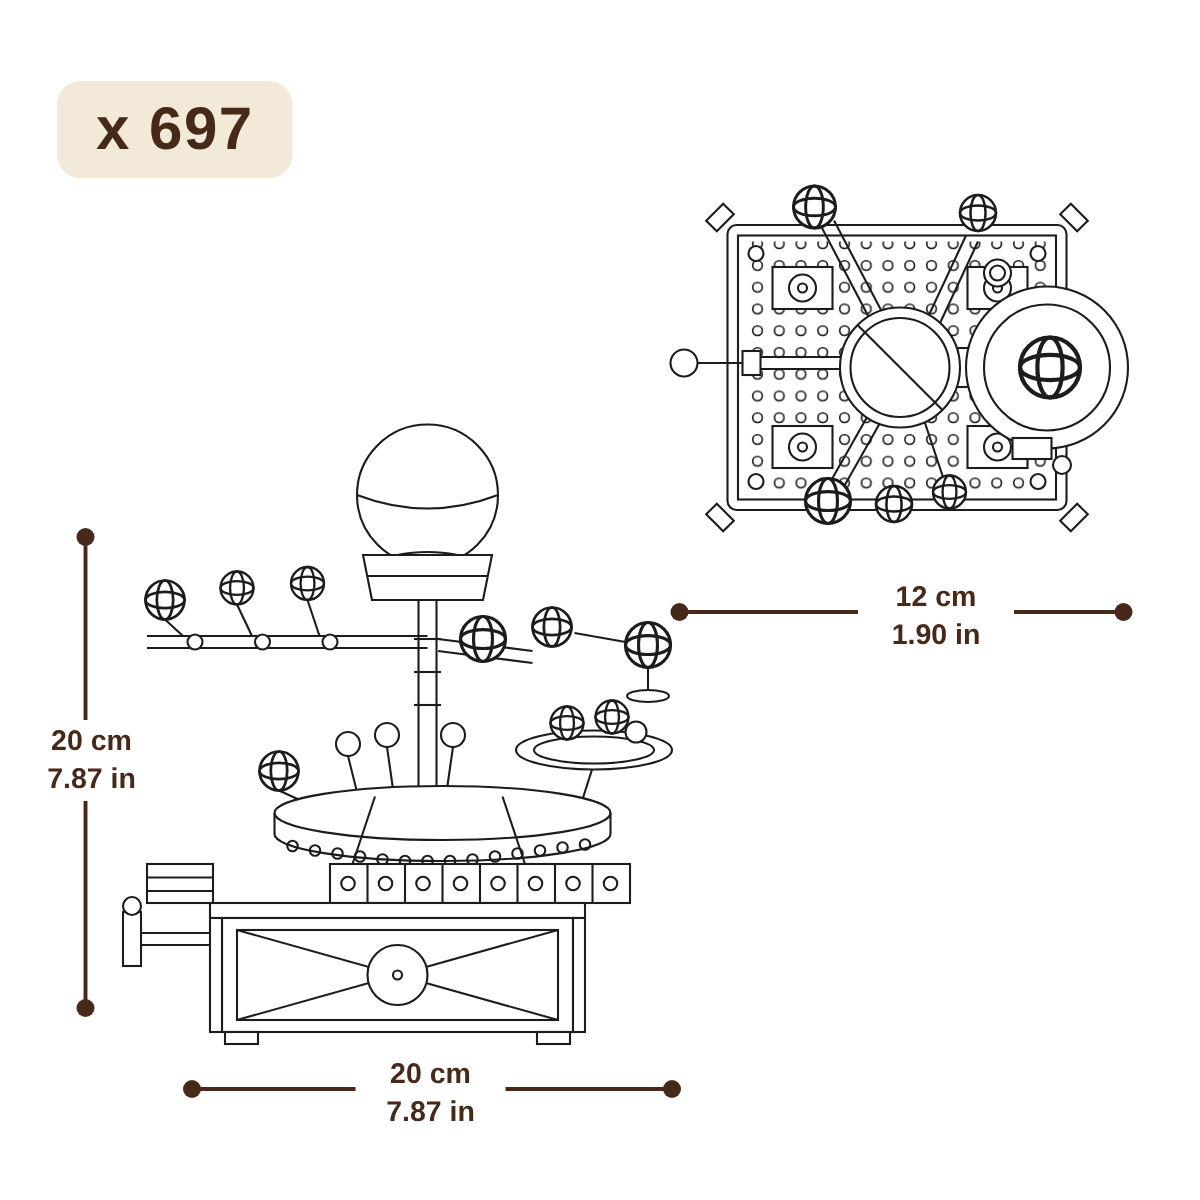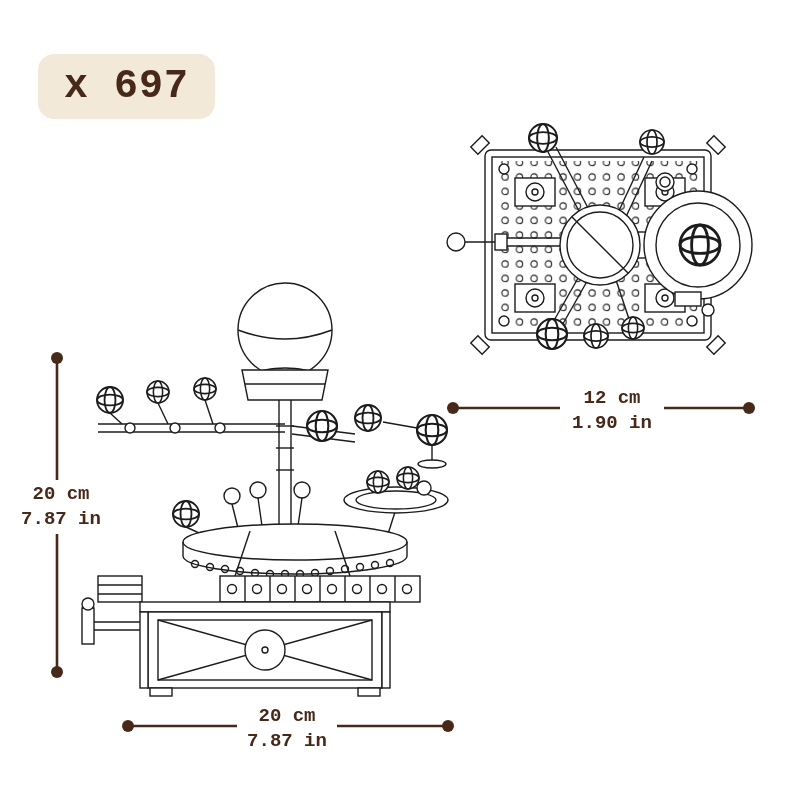--- a/index.html
+++ b/index.html
@@ -1,17 +1,17 @@
 <!DOCTYPE html>
 <html><head>
 <meta charset="utf-8">
 <style>
   html,body{margin:0;padding:0;background:#ffffff;}
   .canvas{position:relative;width:800px;height:800px;background:#ffffff;overflow:hidden;
-          font-family:Liberation Mono, monospace;}
+          font-family:Liberation Sans, sans-serif;}
   .badge{position:absolute;left:38px;top:54px;background:#f3e9d8;border-radius:16px;
          padding:10px 26px;}
   .badge span{font-size:40px;font-weight:800;color:#47291a;letter-spacing:1px;}
   .dimline{position:absolute;}
   .dim-label{position:absolute;background:#ffffff;text-align:center;color:#47291a;
              font-weight:700;font-size:19px;line-height:1.32;padding:2px 0;z-index:5;}
   svg.lineart{position:absolute;}
   .la{stroke:#1c1c1c;fill:none;stroke-width:1.4;}
   .dimstroke{stroke:#47291a;stroke-width:2.6;}
   .dimdot{fill:#47291a;stroke:none;}
@@ -243,18 +243,18 @@
   <div class="dim-label" style="left:237px;top:702px;width:100px;">
     <div>20 cm</div>
     <div>7.87 in</div>
   </div>
 
   <svg class="dimline" style="left:445px;top:396px;" width="312" height="24" viewBox="0 0 312 24">
     <line class="dimstroke" x1="8" y1="12" x2="304" y2="12"></line>
     <circle class="dimdot" cx="8" cy="12" r="6"></circle>
     <circle class="dimdot" cx="304" cy="12" r="6"></circle>
   </svg>
-  <div class="dim-label" style="left:560px;top:384px;width:104px;">
+  <div class="dim-label" style="left:572px;top:384px;width:104px;">
     <div>12 cm</div>
     <div>1.90 in</div>
   </div>
 
 </div>
 
 </body></html>

